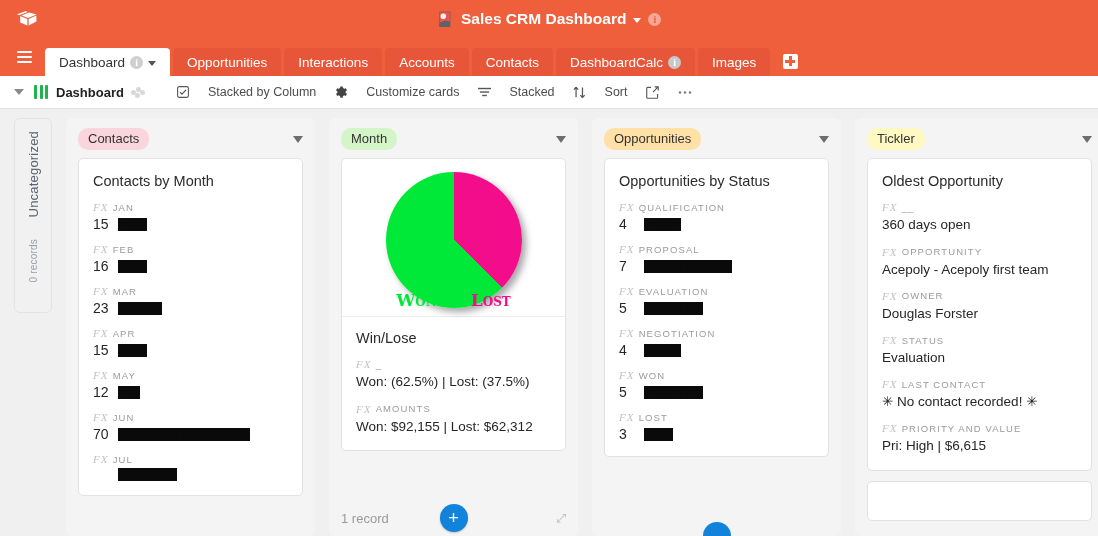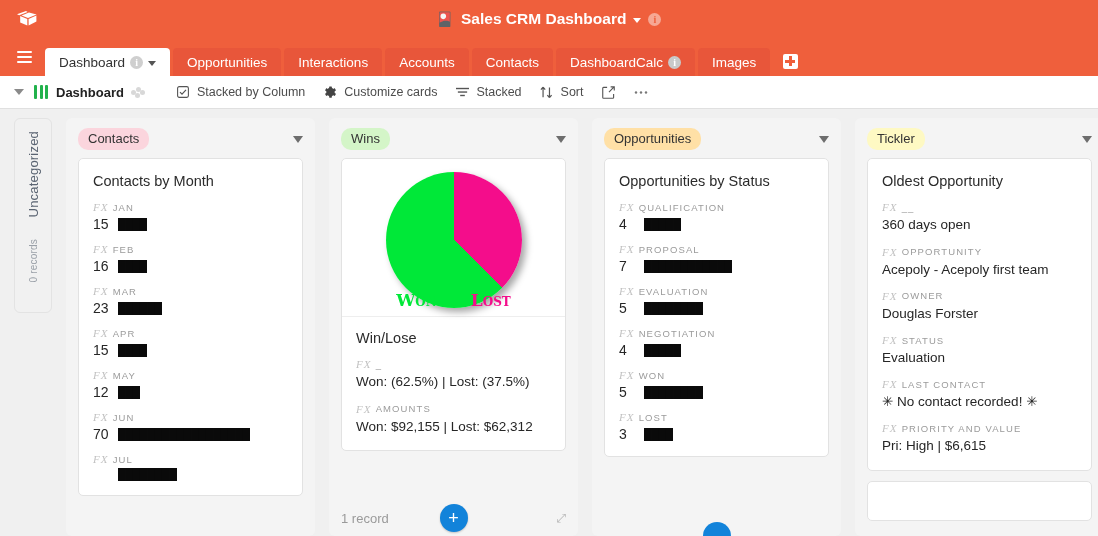--- a/index.html
+++ b/index.html
@@ -142,21 +142,21 @@
     position:absolute; top:0; width:3.4px; height:14px; background:#22b24c; border-radius:1px;
   }
   .view-name { font-weight: bold; font-size: 13px; color: #222; margin-right: 7px; }
   .collab-dots {
     display:inline-block; width: 14px; height: 12px; position: relative; margin-right: 22px;
   }
   .collab-dots b {
     position:absolute; width:5px; height:5px; border-radius:50%; background:#d8d8d8;
   }
   .vb-item {
-    display:flex; align-items:center; gap:7px;
+    display:flex; align-items:center; gap:18px;
     padding: 3px 9px;
     border-radius: 3px;
     cursor: pointer;
     white-space: nowrap;
   }
   .ico { display:inline-flex; width:14px; height:14px; align-items:center; justify-content:center; }
   .ico svg { display:block; }
 
   
   .board {
@@ -563,21 +563,21 @@
               <span class="barnum"></span>
               <span class="bars">████████</span>
             </div>
         </div>
       </div>
     </div>
   </div>
 
   <div class="stack">
     <div class="stack-head">
-      <span class="pill" style="background:#d4f5c8;">Wins</span>
+      <span class="pill" style="background:#d4f5c8;">Month</span>
       <span class="stack-caret"></span>
     </div>
     <div class="cards">
       <div class="card pie-card">
         <div class="pie-wrap">
           <div class="pie" id="pieEl" style="background: conic-gradient(rgb(244, 13, 139) 0deg, rgb(244, 13, 139) 135deg, rgb(0, 232, 56) 135deg, rgb(0, 232, 56) 360deg);"></div>
           <div class="pie-legend">
             <span id="legWon" style="color: rgb(0, 232, 56);">Won</span>
             <span id="legLost" style="color: rgb(244, 13, 139);">Lost</span>
           </div>

